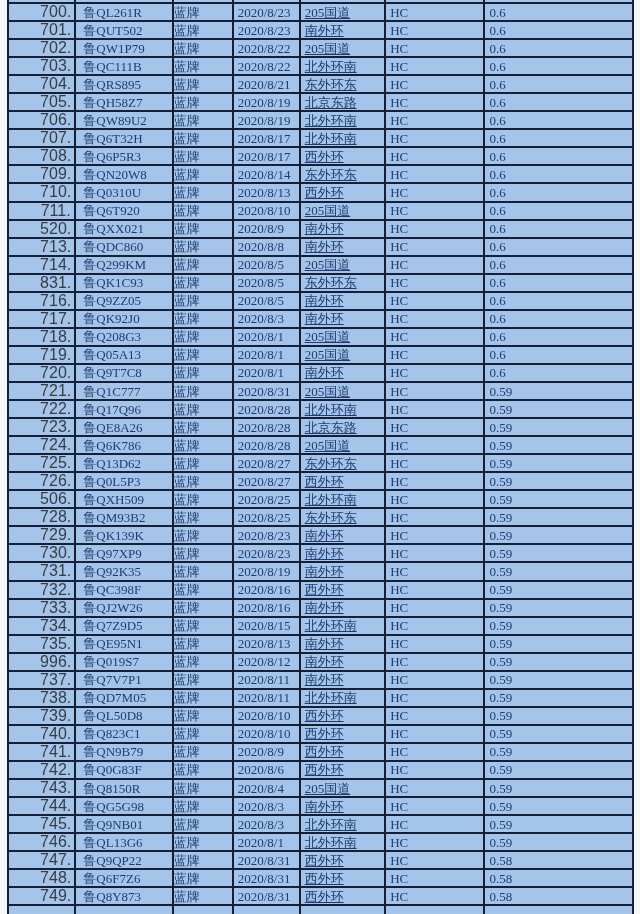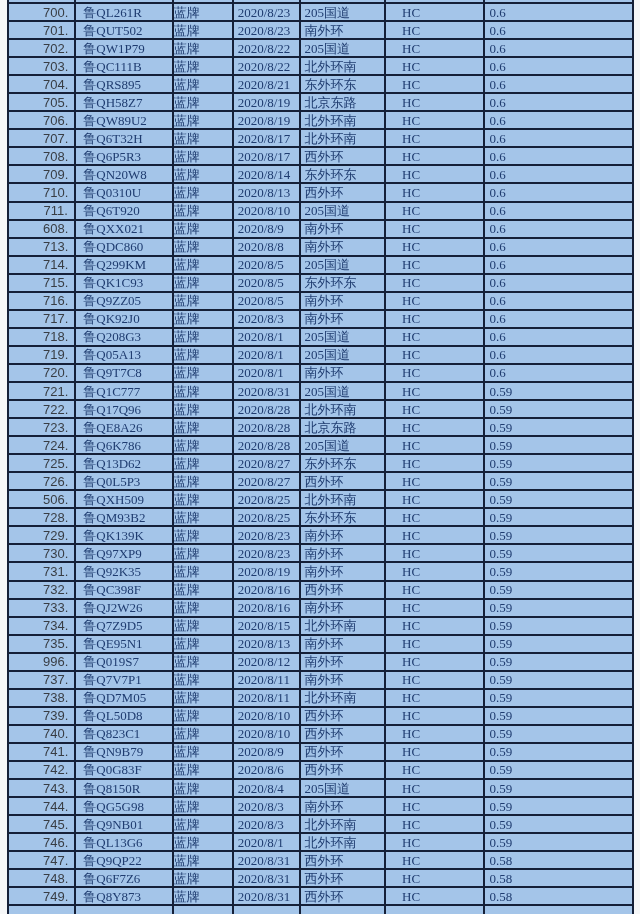--- a/index.html
+++ b/index.html
@@ -21,26 +21,26 @@
   .row.partial-bottom{height:8px;border-bottom:none;}
   .cell{
     box-sizing:border-box;height:100%;
     border-right:2px solid var(--border,#152038);
     overflow:hidden;white-space:nowrap;
     display:flex;align-items:center;
     color:var(--text-navy,#1f3c70);font-size:13px;line-height:1;
   }
   .c1{width:68px;justify-content:center;
       font-family:"Liberation Sans","DejaVu Sans",sans-serif;
-      color:var(--text-index,#383d44);font-size:13px;padding-left:28px;}
+      color:var(--text-index,#383d44);font-size:16px;padding-left:28px;}
   .c2{width:99px;padding-left:7px;text-align:right;}
   .c3{width:61px;}
   .c4{width:68px;padding-left:4px;}
-  .c5{width:87px;padding-left:4px;}
-  .c6{width:100px;padding-left:16px;}
+  .c5{width:87px;padding-left:4px;text-decoration:underline;}
+  .c6{width:100px;padding-left:4px;}
   .c7{width:152px;padding-left:5px;}
 </style>
 </head>
 <body>
 
 <div class="page">
   <div class="data-table">
     <div class="row partial partial-top">
         <div class="cell c1"></div>
         <div class="cell c2"></div>
@@ -153,21 +153,21 @@
       <div class="row">
         <div class="cell c1">711.</div>
         <div class="cell c2">鲁Q6T920</div>
         <div class="cell c3">蓝牌</div>
         <div class="cell c4">2020/8/10</div>
         <div class="cell c5">205国道</div>
         <div class="cell c6">HC</div>
         <div class="cell c7">0.6</div>
       </div>
       <div class="row">
-        <div class="cell c1">608.</div>
+        <div class="cell c1">520.</div>
         <div class="cell c2">鲁QXX021</div>
         <div class="cell c3">蓝牌</div>
         <div class="cell c4">2020/8/9</div>
         <div class="cell c5">南外环</div>
         <div class="cell c6">HC</div>
         <div class="cell c7">0.6</div>
       </div>
       <div class="row">
         <div class="cell c1">713.</div>
         <div class="cell c2">鲁QDC860</div>
@@ -180,21 +180,21 @@
       <div class="row">
         <div class="cell c1">714.</div>
         <div class="cell c2">鲁Q299KM</div>
         <div class="cell c3">蓝牌</div>
         <div class="cell c4">2020/8/5</div>
         <div class="cell c5">205国道</div>
         <div class="cell c6">HC</div>
         <div class="cell c7">0.6</div>
       </div>
       <div class="row">
-        <div class="cell c1">715.</div>
+        <div class="cell c1">831.</div>
         <div class="cell c2">鲁QK1C93</div>
         <div class="cell c3">蓝牌</div>
         <div class="cell c4">2020/8/5</div>
         <div class="cell c5">东外环东</div>
         <div class="cell c6">HC</div>
         <div class="cell c7">0.6</div>
       </div>
       <div class="row">
         <div class="cell c1">716.</div>
         <div class="cell c2">鲁Q9ZZ05</div>

